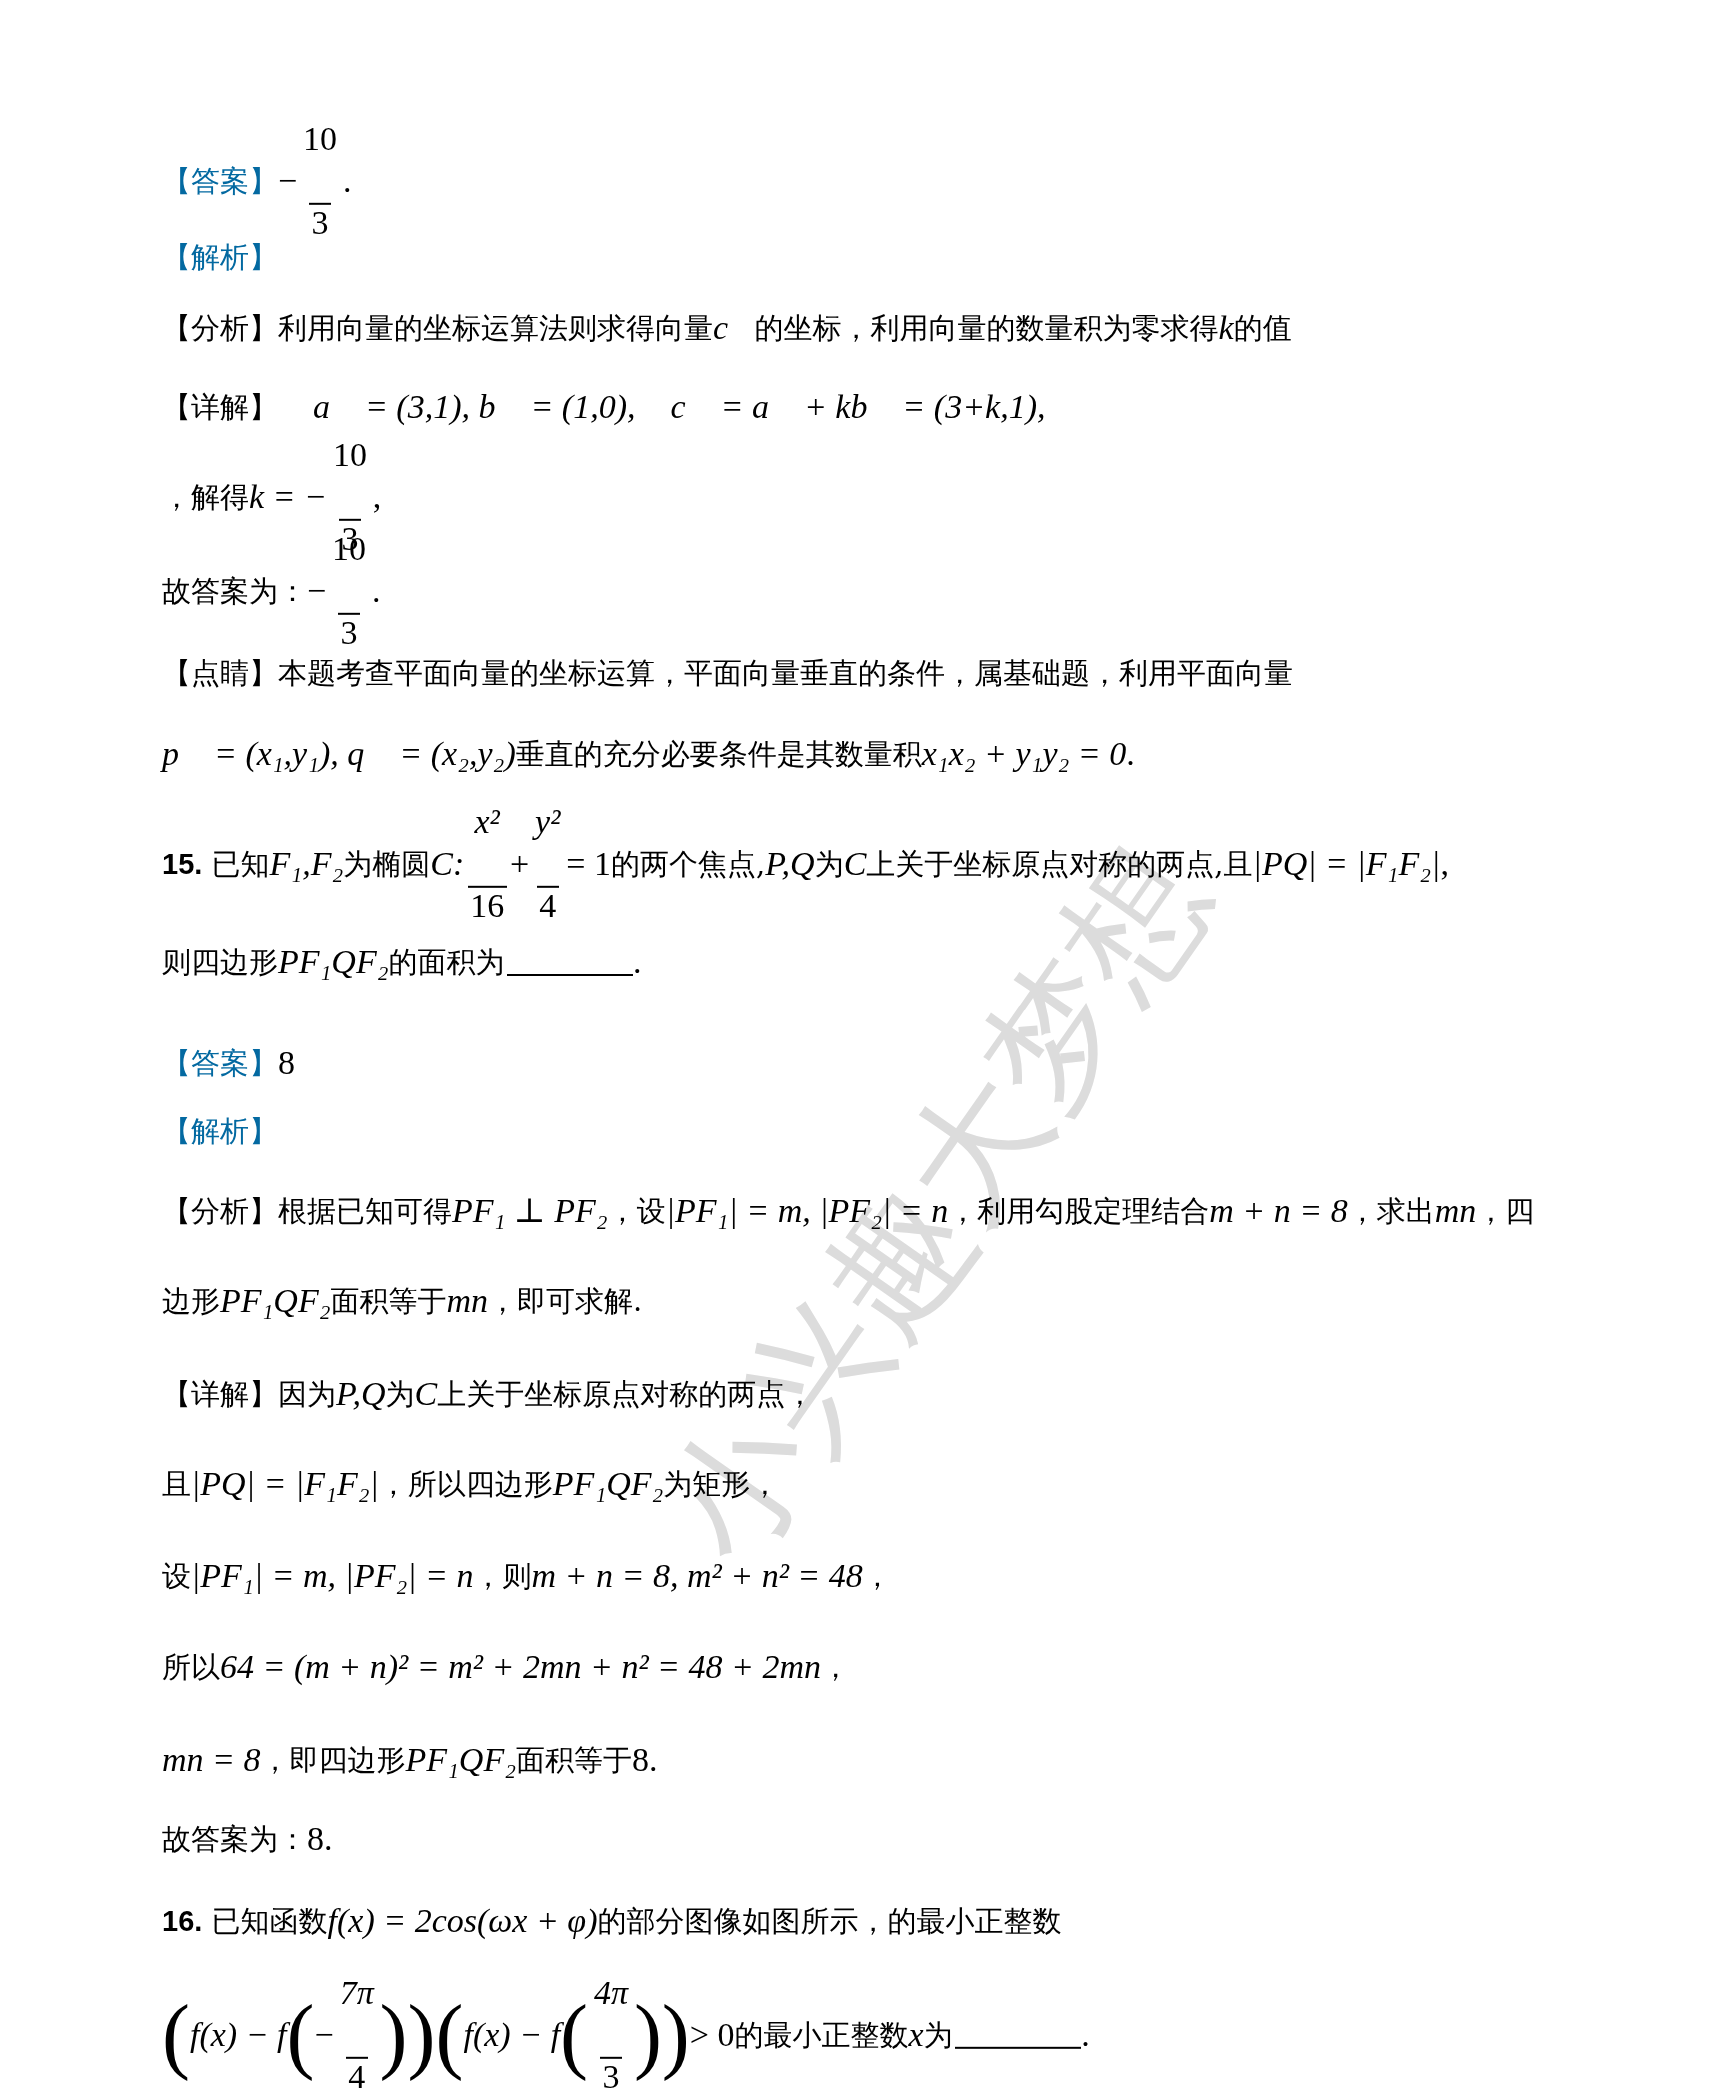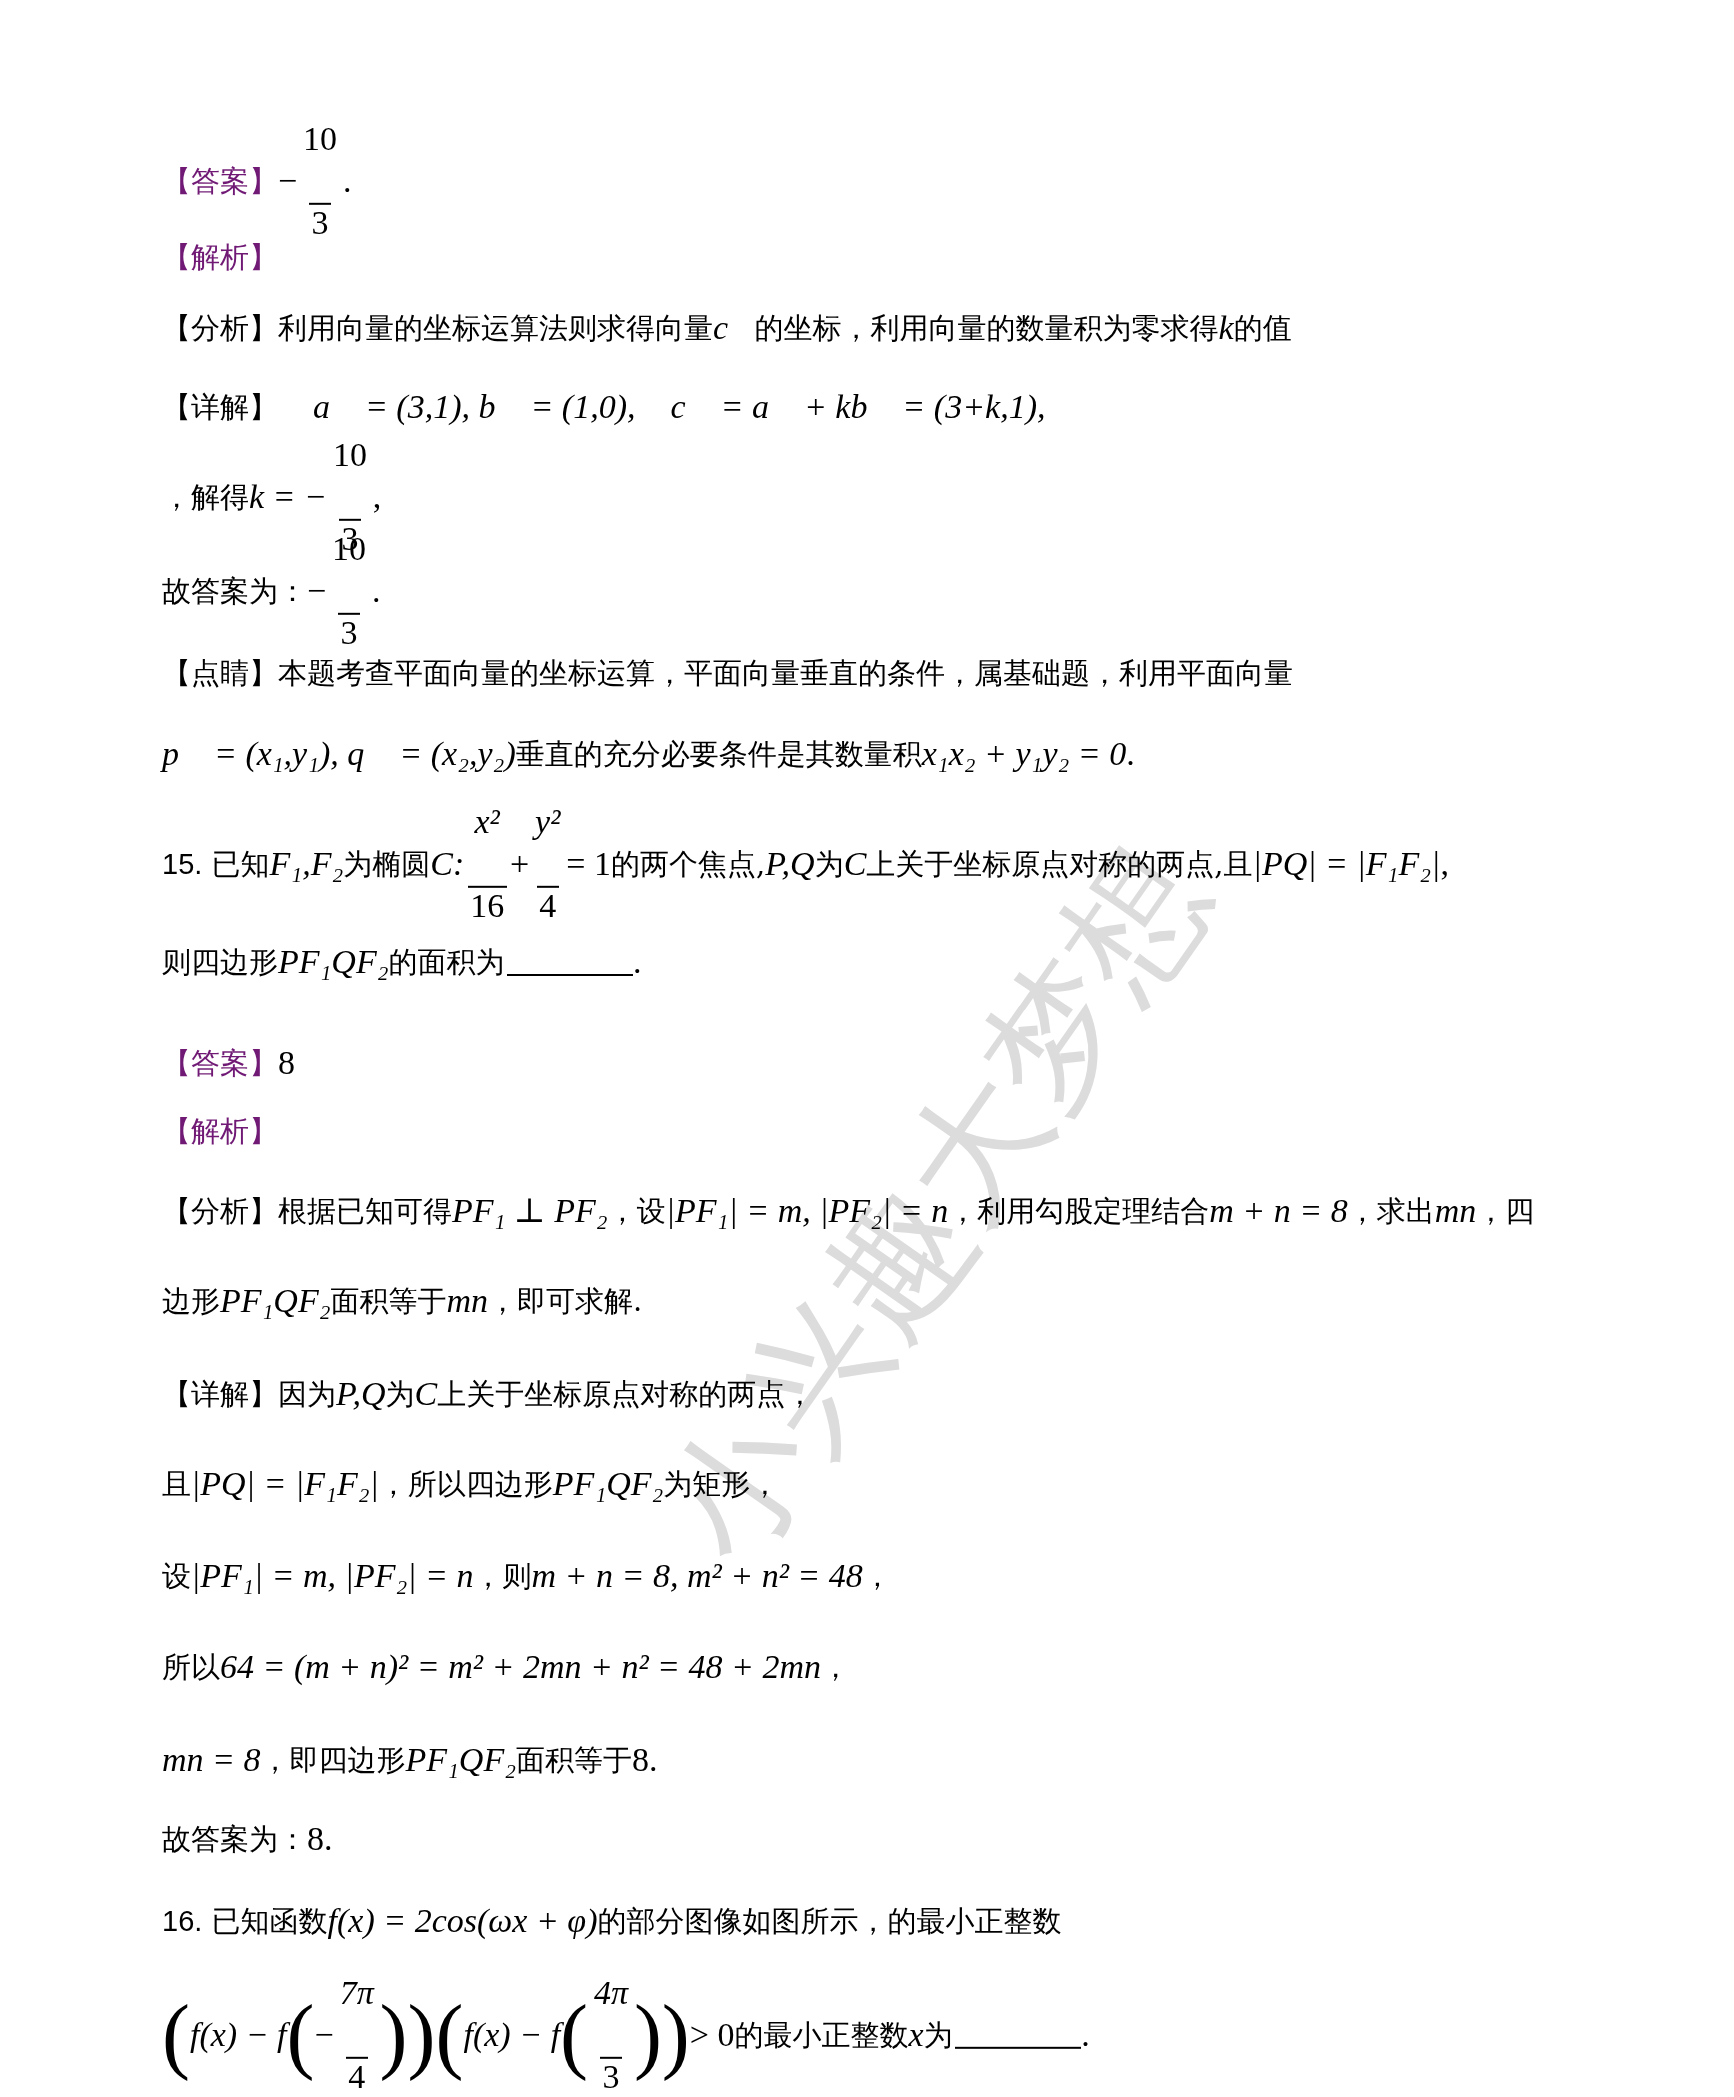--- a/index.html
+++ b/index.html
@@ -1,28 +1,28 @@
 <!DOCTYPE html>
 <html style="font-size:6.7px"><head>
 <meta charset="utf-8">
 <style>
   html,body{margin:0;padding:0;background:#fff;}
   body{width:1734px;height:2452px;position:relative;overflow:hidden;
        font-family:"DejaVu Serif","Liberation Serif",serif;color:#000;}
   .line{position:absolute;left:162px;font-size:29px;line-height:1;white-space:nowrap;
         display:flex;align-items:center;transform:translateY(-50%);}
-  .tag{color:#701a75;}
+  .tag{color:#0369a1;}
   .m{font-family:"Liberation Serif","DejaVu Serif",serif;font-style:italic;font-size:34px;}
   .r{font-family:"Liberation Serif","DejaVu Serif",serif;font-size:34px;}
   .frac{display:inline-flex;flex-direction:column;align-items:center;margin:0 3.4px;
         font-family:"Liberation Serif",serif;font-size:34px;vertical-align:middle;gap:45px;}
   .frac .num{padding:0 2.5px 1.7px;}
   .frac .den{border-top:2.1px solid #000;padding:1.7px 2.5px 0;}
   .blank{display:inline-block;width:126px;border-bottom:2.1px solid #000;height:25px;margin-left:2.5px;}
-  .sans{font-family:"Liberation Sans","DejaVu Sans",sans-serif;}
+  .sans{font-family:"Liberation Sans","DejaVu Sans",sans-serif;font-weight:bold;}
   .big{font-size:84px;font-weight:100;font-family:"Liberation Serif",serif;}
   #watermark{position:absolute;left:524px;top:1112px;font-size:138px;color:#dcdcdc;
              transform:rotate(-55deg);transform-origin:center;white-space:nowrap;
              font-family:"DejaVu Sans",sans-serif;pointer-events:none;}
 </style>
 </head>
 <body>
 
 <div id="watermark">小兴趣大梦想</div>
 

